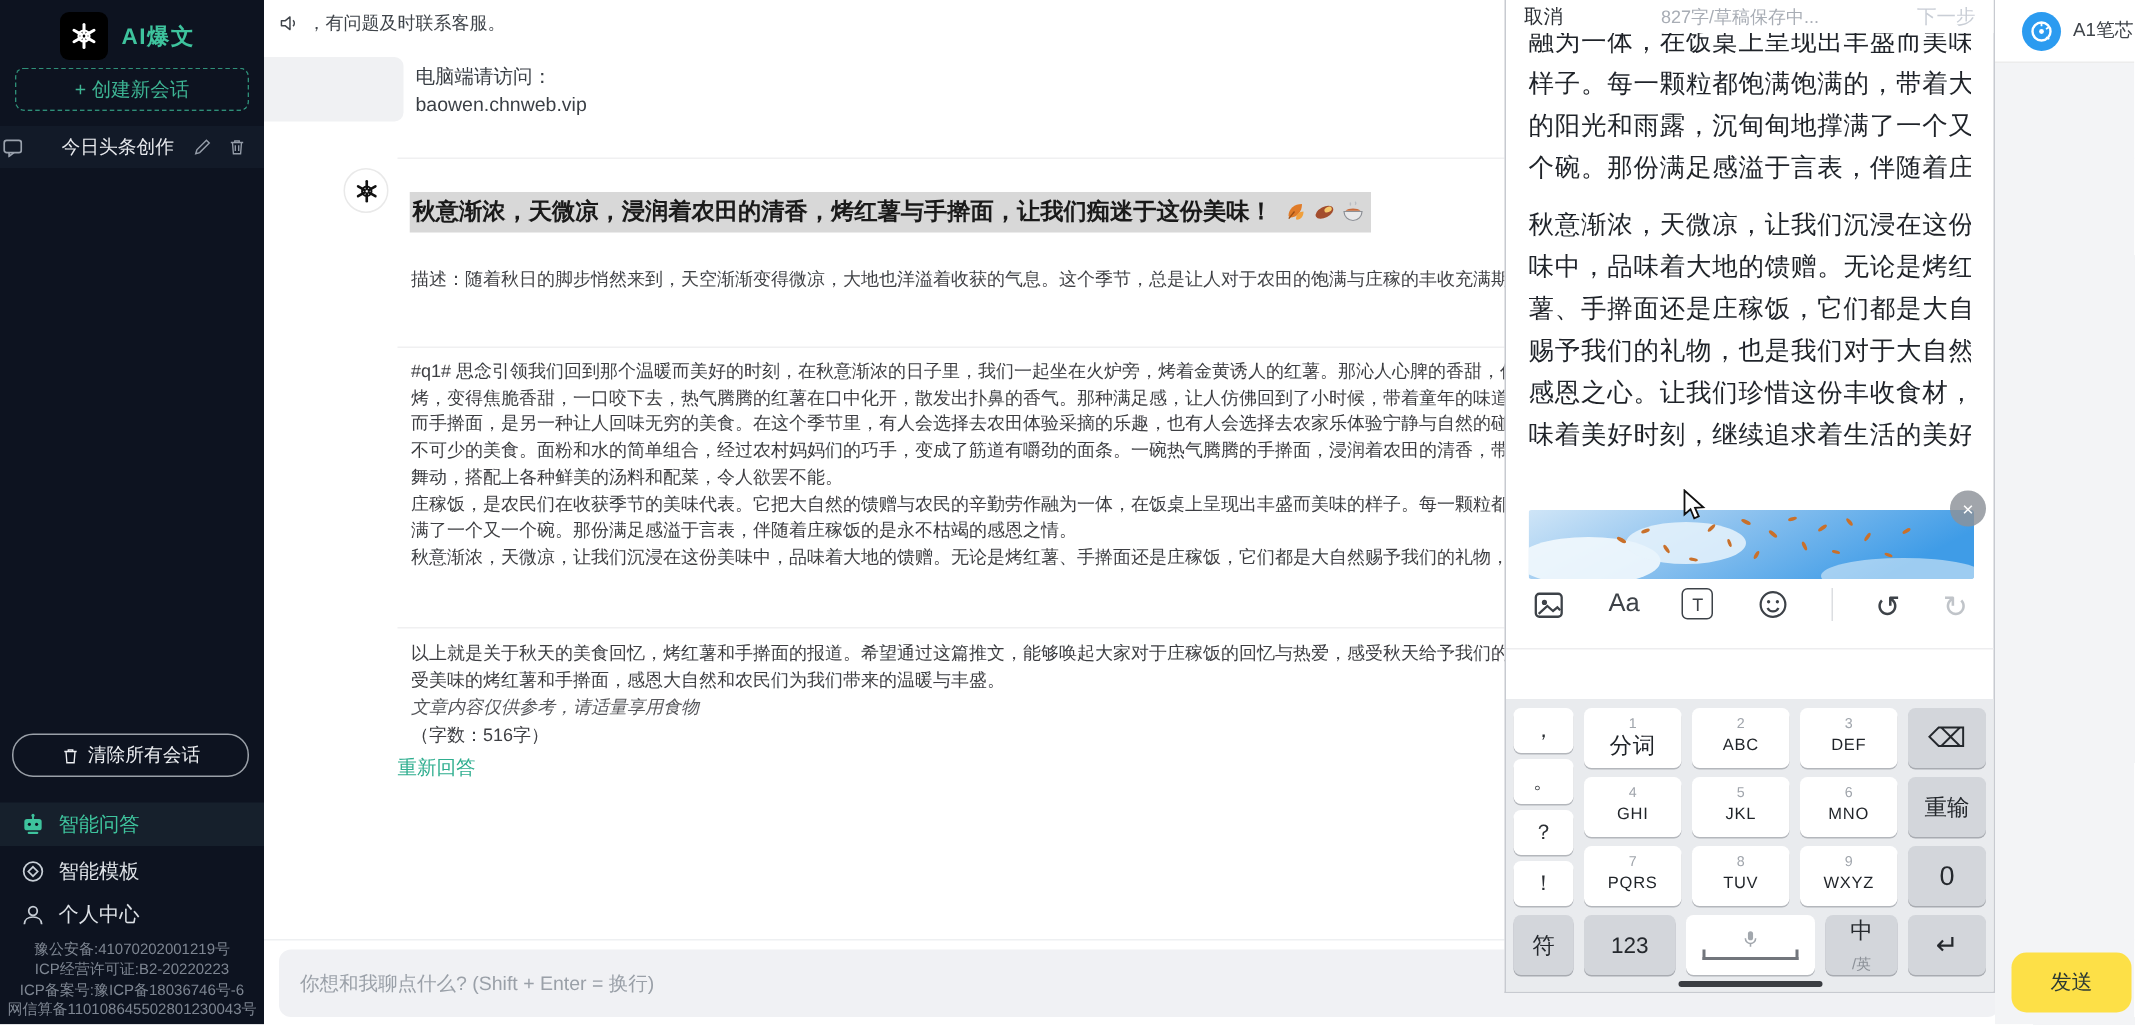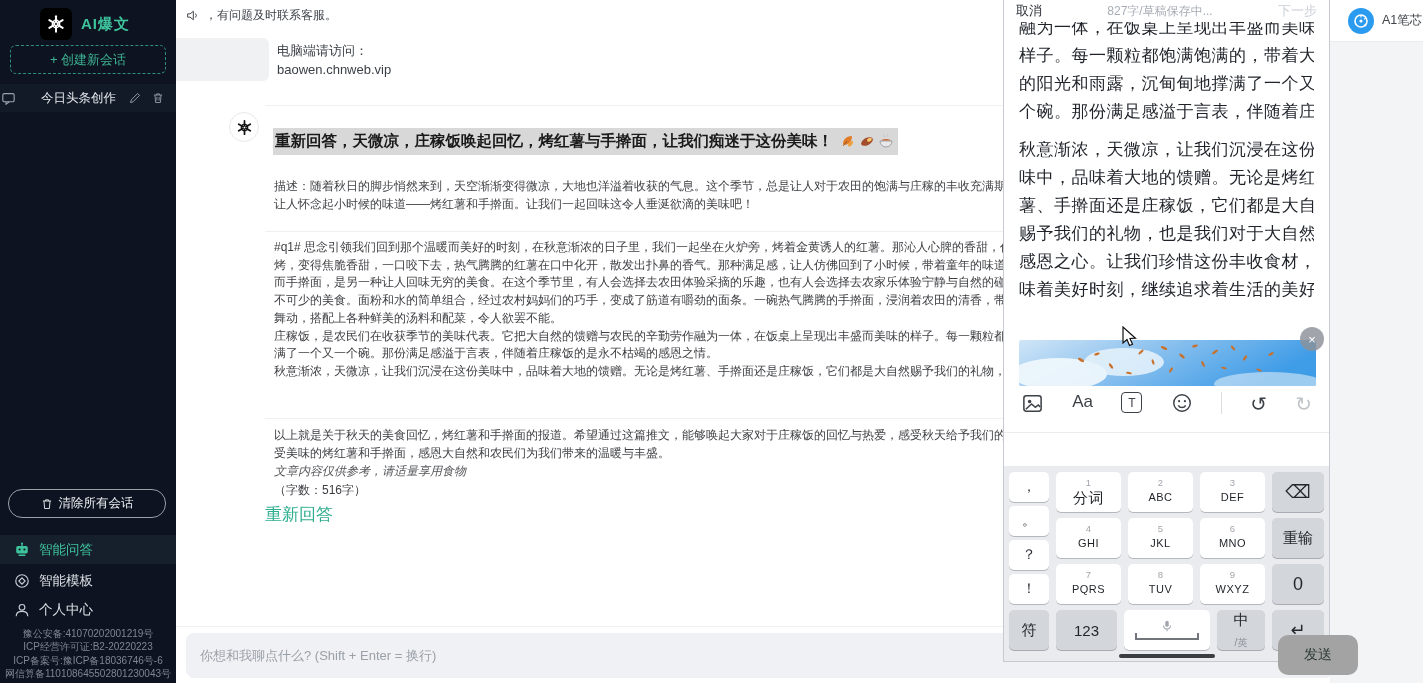--- a/index.html
+++ b/index.html
@@ -35,25 +35,25 @@
   .hl { background:#d8d8d8; padding:3px 4px 3px 2px; display:inline-flex; align-items:center; }
   .emoji { display:inline-flex; gap:3px; margin-left:7px; }
   .desc { left:98px; top:177px; font-size:12px; color:#414246; }
   .desc .ln { line-height:18px; }
   .bodytxt { left:98px; top:239px; font-size:12px; color:#3d3e42; }
   .bodytxt .ln { line-height:17.7px; }
   .closing { left:98px; top:426px; font-size:12px; color:#3d3e42; }
   .closing .ln { line-height:18px; }
   .note { position:absolute; left:98px; top:463px; font-size:12px; font-style:italic; color:#55565a; }
   .wcount { position:absolute; left:98px; top:482px; font-size:12px; color:#3d3e42; }
-  .regen { position:absolute; left:89px; top:503px; font-size:17px; color:#2fae8f; cursor:pointer; }
+  .regen { position:absolute; left:89px; top:503px; font-size:13px; color:#2fae8f; cursor:pointer; }
   .composer-sep { position:absolute; left:0; right:0; top:626px; border-top:1px solid #eef0f2; }
   .composer-input { position:absolute; left:10px; top:633px; width:1147px; height:45px; background:#f0f1f4; border:none; outline:none; border-radius:8px; padding:0 14px; font-size:13px; color:#333; font-family:inherit; }
   .composer-input::placeholder { color:#9aa0a8; }
-  .send-btn { position:absolute; left:1102px; top:635px; width:80px; height:40px; background:#a3a3a3; border-radius:10px; display:flex; align-items:center; justify-content:center; font-size:14px; color:#2c3a34; cursor:pointer; z-index:6; }
+  .send-btn { position:absolute; left:1165px; top:635px; width:80px; height:40px; background:#fde047; border-radius:10px; display:flex; align-items:center; justify-content:center; font-size:14px; color:#2c3a34; cursor:pointer; z-index:6; }
   .user-strip { position:absolute; left:1154px; top:0; width:93px; height:42px; background:#fff; border-bottom:1px solid #ececec; display:flex; align-items:center; gap:8px; padding-left:18px; z-index:5; }
   .user-avatar { width:26px; height:26px; border-radius:50%; background:#2b9bf0; display:flex; align-items:center; justify-content:center; }
   .user-name { font-size:12.5px; color:#3f444a; }
   .right-bg { position:absolute; left:1154px; top:42px; width:93px; height:641px; background:#f3f4f6; }
 
   
   .phone { position:absolute; left:1003px; top:0; width:327px; height:662px; background:#fff; border:1px solid #c7cad0; border-top:none; z-index:5; }
   .p-topbar { position:absolute; left:0; right:0; top:0; height:22px; background:#fff; z-index:3; display:flex; align-items:center; justify-content:space-between; padding:0 12px; }
   .p-cancel { font-size:13px; color:#2c3036; cursor:pointer; }
   .p-status { font-size:12px; color:#a8adb5; }
@@ -222,21 +222,21 @@
           <rect x="10.9" y="2.5" width="2.2" height="8.6" rx="1.1" transform="rotate(180 12 12)"></rect>
           <rect x="10.9" y="2.5" width="2.2" height="8.6" rx="1.1" transform="rotate(240 12 12)"></rect>
           <rect x="10.9" y="2.5" width="2.2" height="8.6" rx="1.1" transform="rotate(300 12 12)"></rect>
         </g>
         <circle cx="12" cy="12" r="4" fill="none" stroke="#111" stroke-width="1.6"></circle>
       </svg>
     </div>
 
     <div class="clip msg-title">
       <span class="hl">
-        <span>重新回答，天微凉，庄稼饭唤起回忆，烤红薯与手擀面，让我们痴迷于这份美味！</span>
+        <span>秋意渐浓，天微凉，浸润着农田的清香，烤红薯与手擀面，让我们痴迷于这份美味！</span>
         <span class="emoji">
           <svg width="16" height="16" viewBox="0 0 16 16">
               <path d="M3 11 C3 6 7 3 12 3 C12 8 9 12 4 12 Z" fill="#e07b28"></path>
               <path d="M8 13 C8 10 10 8 13 8 C13 11 11.5 13.5 8.5 13.5 Z" fill="#f0a03c"></path>
               <line x1="3.2" y1="12.8" x2="7" y2="8" stroke="#9a4f17" stroke-width=".9"></line>
             </svg>
           <svg width="16" height="16" viewBox="0 0 16 16">
               <ellipse cx="8" cy="8.5" rx="6.4" ry="3.6" transform="rotate(-28 8 8.5)" fill="#a34d2d"></ellipse>
               <ellipse cx="10.4" cy="6.7" rx="2.6" ry="1.7" transform="rotate(-28 10.4 6.7)" fill="#f5c86b"></ellipse>
             </svg>
@@ -244,21 +244,20 @@
               <path d="M2 8 h12 a6 6 0 0 1 -12 0 Z" fill="#e8e8ea" stroke="#8d9096" stroke-width=".8"></path>
               <path d="M3 7.5 C5 5.5 11 5.5 13 7.5" fill="#c96a3b"></path>
               <path d="M6 2 q.8 1 0 2 M9.5 1.5 q.8 1 0 2" fill="none" stroke="#b9bdc3" stroke-width=".9"></path>
             </svg>
         </span>
       </span>
     </div>
 
     <div class="clip desc">
       <div class="ln">描述：随着秋日的脚步悄然来到，天空渐渐变得微凉，大地也洋溢着收获的气息。这个季节，总是让人对于农田的饱满与庄稼的丰收充满期待。而在这个季节</div>
-      <div class="ln">让人怀念起小时候的味道——烤红薯和手擀面。让我们一起回味这令人垂涎欲滴的美味吧！</div>
     </div>
 
     <div class="hline" style="top:231px;"></div>
 
     <div class="clip bodytxt">
       <div class="ln">#q1# 思念引领我们回到那个温暖而美好的时刻，在秋意渐浓的日子里，我们一起坐在火炉旁，烤着金黄诱人的红薯。那沁人心脾的香甜，仿佛温暖了整个秋天</div>
       <div class="ln">烤，变得焦脆香甜，一口咬下去，热气腾腾的红薯在口中化开，散发出扑鼻的香气。那种满足感，让人仿佛回到了小时候，带着童年的味道，心里油然而生一丝</div>
       <div class="ln">而手擀面，是另一种让人回味无穷的美食。在这个季节里，有人会选择去农田体验采摘的乐趣，也有人会选择去农家乐体验宁静与自然的碰撞。而在农家乐的餐</div>
       <div class="ln">不可少的美食。面粉和水的简单组合，经过农村妈妈们的巧手，变成了筋道有嚼劲的面条。一碗热气腾腾的手擀面，浸润着农田的清香，带给我们舌尖上的幸福</div>
       <div class="ln">舞动，搭配上各种鲜美的汤料和配菜，令人欲罢不能。</div>

